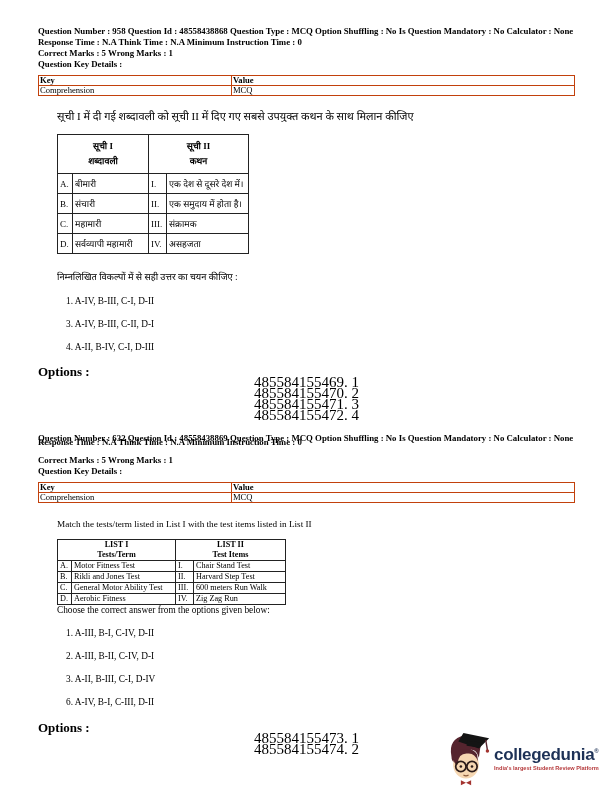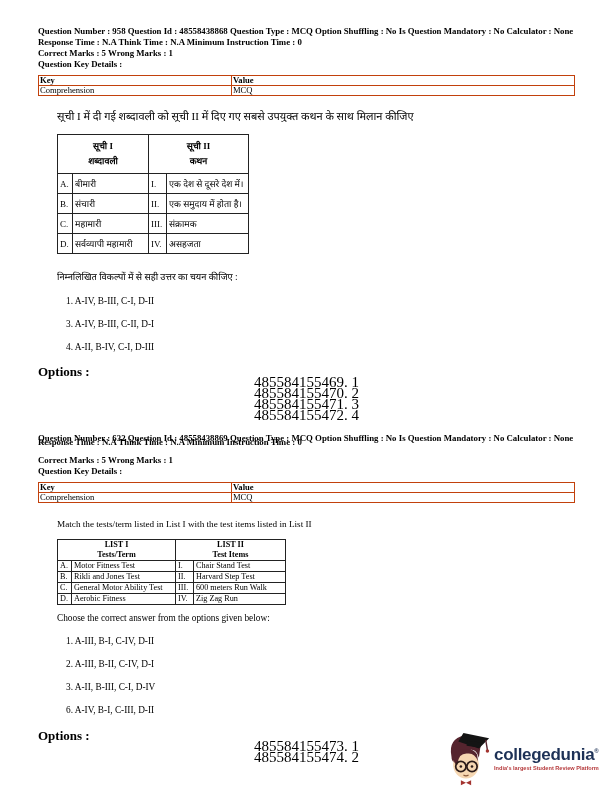--- a/index.html
+++ b/index.html
@@ -190,21 +190,21 @@
     </tr>
     <tr>
       <td>D.</td>
       <td>Aerobic Fitness</td>
       <td>IV.</td>
       <td>Zig Zag Run</td>
     </tr>
   </tbody>
     </table>
 
-  <div class="choose" style="margin-top:8px">Choose the correct answer from the options given below:</div>
+  <div class="choose" style="margin-top:0">Choose the correct answer from the options given below:</div>
   <div class="choice">1. A-III, B-I, C-IV, D-II</div>
   <div class="choice">2. A-III, B-II, C-IV, D-I</div>
   <div class="choice">3. A-II, B-III, C-I, D-IV</div>
   <div class="choice">6. A-IV, B-I, C-III, D-II</div>
 
   <div class="optblock">
     <div class="optlabel">Options :</div>
     <div class="optid">485584155473. 1</div>
     <div class="optid">485584155474. 2</div>
   </div>

